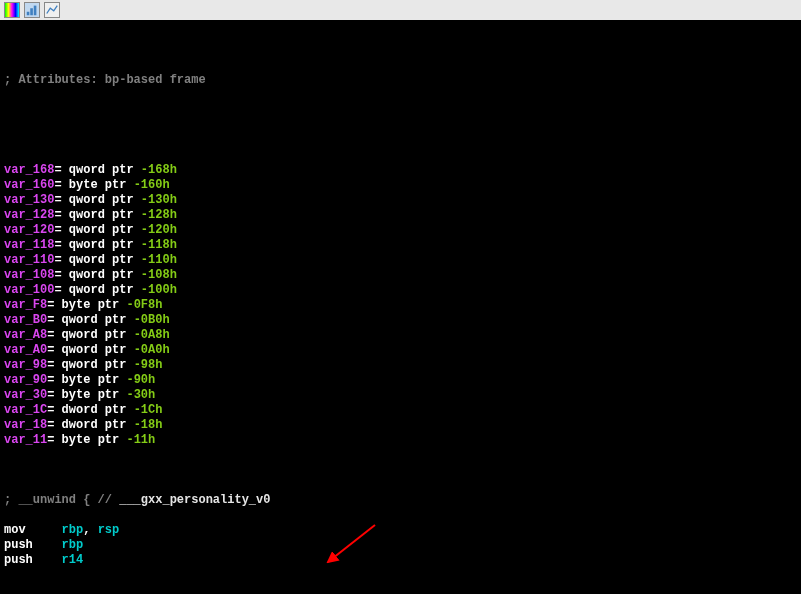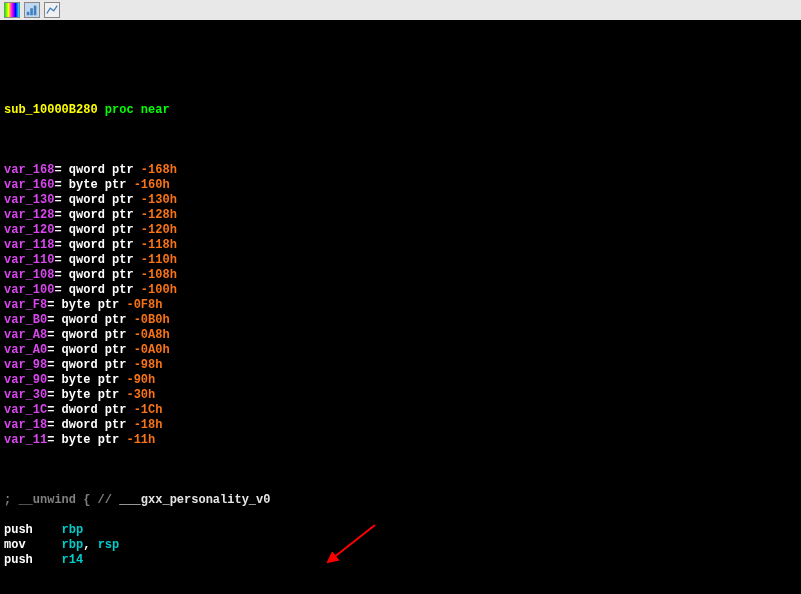--- a/index.html
+++ b/index.html
@@ -51,21 +51,21 @@
     }
     .line {
       min-height: 15px;
     }
     .comment { color: #808080; }
     .func-name { color: #ffff00; }
     .keyword-proc { color: #00ff00; }
     .keyword-near { color: #00ff00; }
     .var-name { color: #d946ef; }
     .eq { color: #ffffff; }
-    .offset { color: #f97316; }
+    .offset { color: #84cc16; }
     .unwind { color: #e5e5e5; }
     .mnemonic { color: #ffffff; }
     .reg { color: #00cccc; }
     .bracket { color: #ffffff; }
     .arrow {
       position: absolute;
       top: 520px;
       left: 320px;
       width: 60px;
       height: 50px;
@@ -90,27 +90,27 @@
   </div>
   <div class="toolbar-icon icon3">
     <svg viewBox="0 0 16 16">
         <polyline points="2,12 6,6 10,9 14,3" stroke="#4080c0" stroke-width="1.5" fill="none"></polyline>
       </svg>
   </div>
 </div>
 
 <div class="code-area">
 <div class="line"></div>
+<div class="line"><span class="comment">; Attributes: bp-based frame</span></div>
 <div class="line"></div>
-<div class="line"><span class="func-name">sub_10000B280</span> <span class="keyword-proc">proc</span> <span class="keyword-near">near</span></div>
 <div class="line"></div>
 <div id="vars-container"><div class="line"><span class="var-name">var_168</span><span class="eq">= qword ptr </span><span class="offset">-168h</span></div><div class="line"><span class="var-name">var_160</span><span class="eq">= byte ptr </span><span class="offset">-160h</span></div><div class="line"><span class="var-name">var_130</span><span class="eq">= qword ptr </span><span class="offset">-130h</span></div><div class="line"><span class="var-name">var_128</span><span class="eq">= qword ptr </span><span class="offset">-128h</span></div><div class="line"><span class="var-name">var_120</span><span class="eq">= qword ptr </span><span class="offset">-120h</span></div><div class="line"><span class="var-name">var_118</span><span class="eq">= qword ptr </span><span class="offset">-118h</span></div><div class="line"><span class="var-name">var_110</span><span class="eq">= qword ptr </span><span class="offset">-110h</span></div><div class="line"><span class="var-name">var_108</span><span class="eq">= qword ptr </span><span class="offset">-108h</span></div><div class="line"><span class="var-name">var_100</span><span class="eq">= qword ptr </span><span class="offset">-100h</span></div><div class="line"><span class="var-name">var_F8</span><span class="eq">= byte ptr </span><span class="offset">-0F8h</span></div><div class="line"><span class="var-name">var_B0</span><span class="eq">= qword ptr </span><span class="offset">-0B0h</span></div><div class="line"><span class="var-name">var_A8</span><span class="eq">= qword ptr </span><span class="offset">-0A8h</span></div><div class="line"><span class="var-name">var_A0</span><span class="eq">= qword ptr </span><span class="offset">-0A0h</span></div><div class="line"><span class="var-name">var_98</span><span class="eq">= qword ptr </span><span class="offset">-98h</span></div><div class="line"><span class="var-name">var_90</span><span class="eq">= byte ptr </span><span class="offset">-90h</span></div><div class="line"><span class="var-name">var_30</span><span class="eq">= byte ptr </span><span class="offset">-30h</span></div><div class="line"><span class="var-name">var_1C</span><span class="eq">= dword ptr </span><span class="offset">-1Ch</span></div><div class="line"><span class="var-name">var_18</span><span class="eq">= dword ptr </span><span class="offset">-18h</span></div><div class="line"><span class="var-name">var_11</span><span class="eq">= byte ptr </span><span class="offset">-11h</span></div></div>
 <div class="line"></div>
 <div class="line"><span class="comment">; __unwind { // </span><span class="unwind">___gxx_personality_v0</span></div>
-<div id="instr-container"><div class="line"><span class="mnemonic">push    </span><span class="reg">rbp</span></div><div class="line"><span class="mnemonic">mov     </span><span class="reg">rbp</span><span class="bracket">, </span><span class="reg">rsp</span></div><div class="line"><span class="mnemonic">push    </span><span class="reg">r14</span></div></div>
+<div id="instr-container"><div class="line"><span class="mnemonic">mov     </span><span class="reg">rbp</span><span class="bracket">, </span><span class="reg">rsp</span></div><div class="line"><span class="mnemonic">push    </span><span class="reg">rbp</span></div><div class="line"><span class="mnemonic">push    </span><span class="reg">r14</span></div></div>
 </div>
 
 <div class="arrow">
   <svg viewBox="0 0 60 50">
     <defs>
       <marker id="arrowhead" markerWidth="6" markerHeight="6" refX="5" refY="3" orient="auto">
         <polygon points="0 0, 6 3, 0 6" fill="#ff0000"></polygon>
       </marker>
     </defs>
     <line x1="55" y1="5" x2="8" y2="42" stroke="#ff0000" stroke-width="2" marker-end="url(#arrowhead)"></line>

